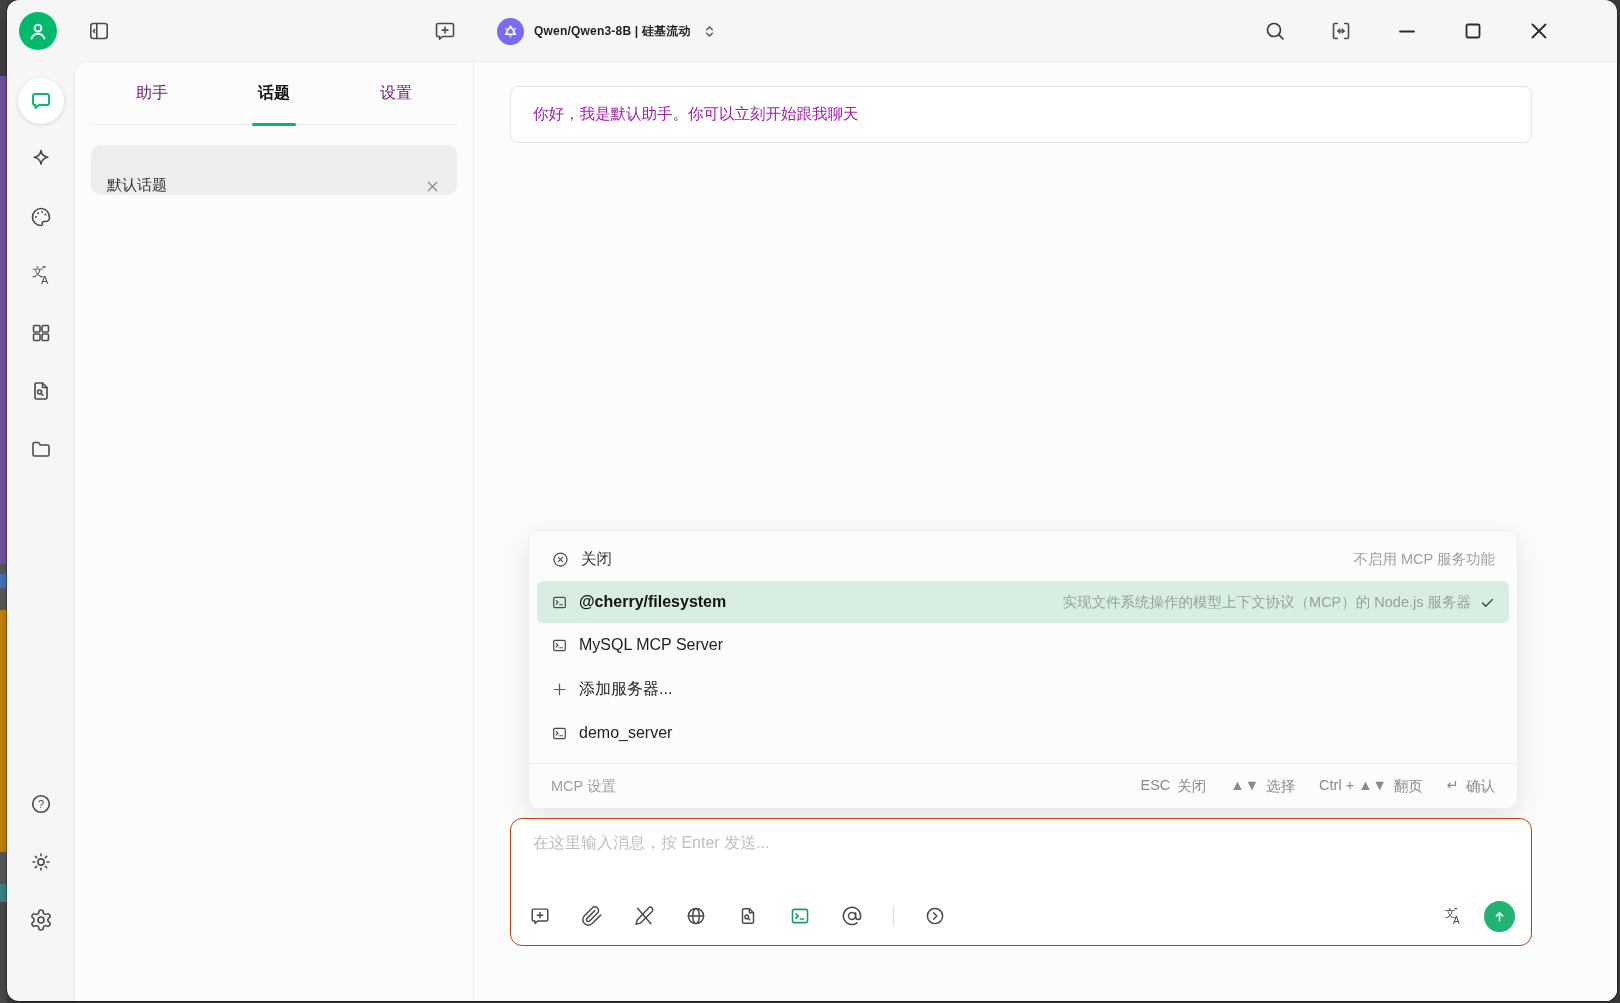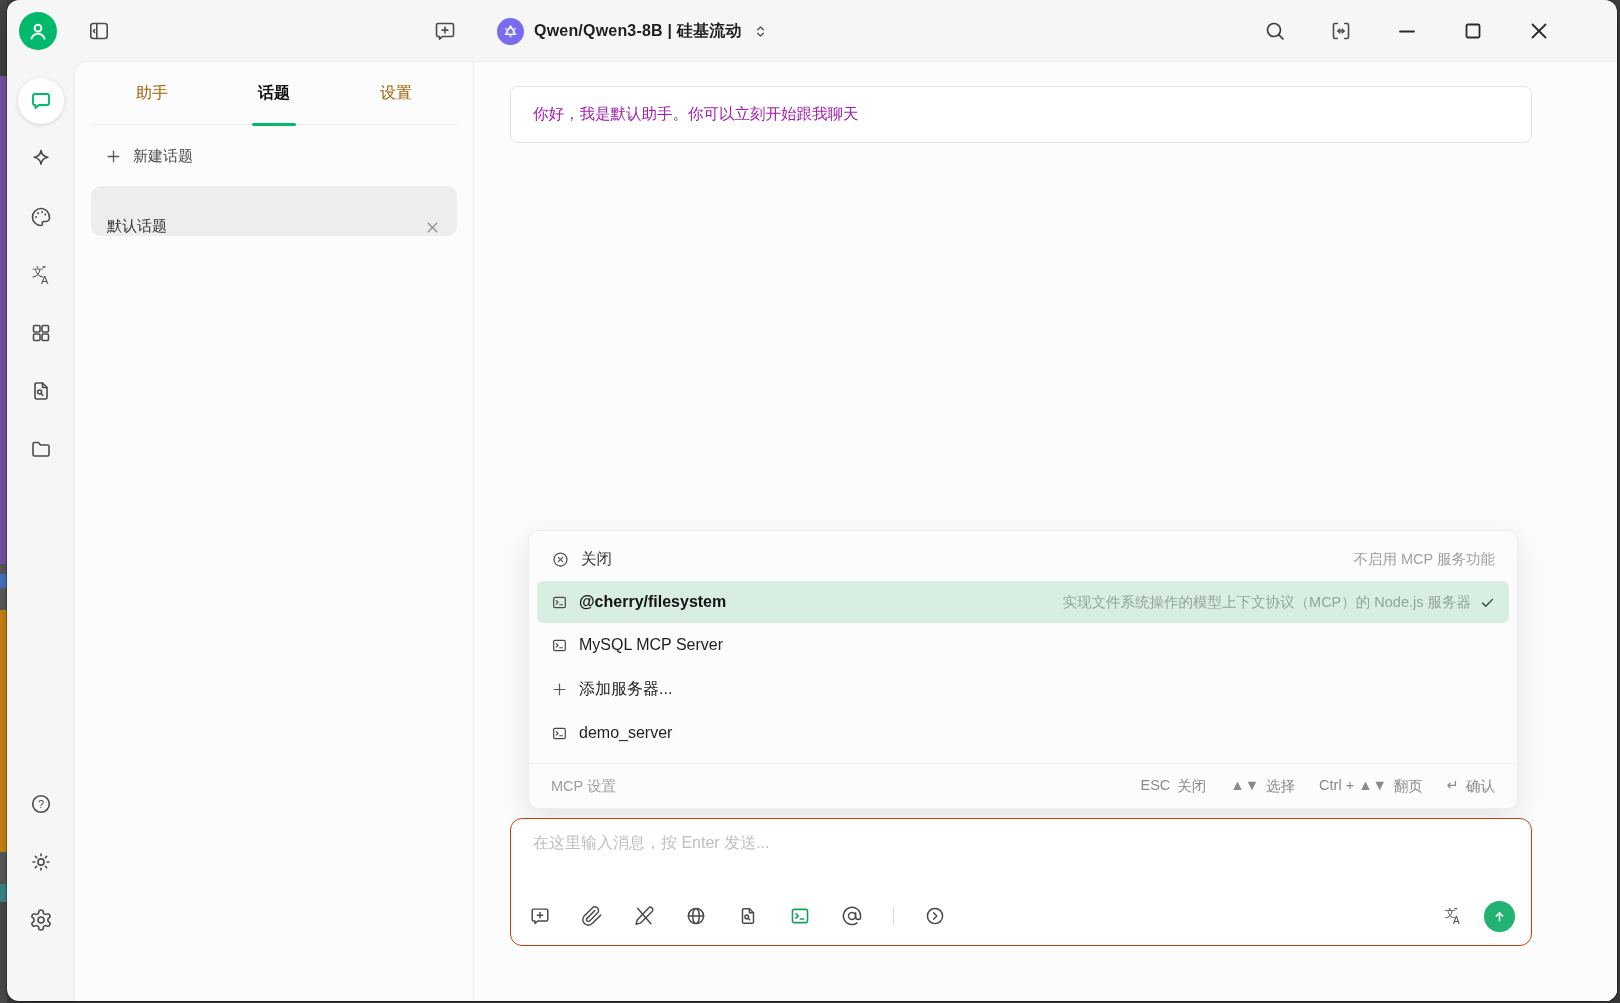--- a/index.html
+++ b/index.html
@@ -19,42 +19,42 @@
   
   .titlebar { position:relative; height:62px; }
   .avatar { position:absolute; left:12px; top:12px; width:38px; height:38px; border-radius:50%;
     background:#00b96b; display:flex; align-items:center; justify-content:center; cursor:pointer; }
   .tbtn { width:28px; height:28px; display:flex; align-items:center; justify-content:center;
     border-radius:6px; cursor:pointer; }
   .collapse-btn { position:absolute; left:78px; top:17px; }
   .newtopic-btn { position:absolute; left:424px; top:17px; }
   .model-group { position:absolute; left:490px; top:0; height:62px; display:flex; align-items:center; gap:10px; cursor:pointer; }
   .qwen-logo { width:27px; height:27px; border-radius:50%; background:#7a6cf0; display:flex; align-items:center; justify-content:center; }
-  .model-title { font-size:16px; font-weight:bold; color:#1f1f1f; letter-spacing:.2px; }
+  .model-title { font-size:12px; font-weight:bold; color:#1f1f1f; letter-spacing:.2px; }
   .win-controls { position:absolute; right:64px; top:0; height:62px; display:flex; align-items:center; gap:38px; }
 
   
   .content { position:absolute; top:62px; left:0; right:0; bottom:0; display:flex; }
 
   
   .rail { width:68px; display:flex; flex-direction:column; align-items:center; padding:16px 0 46px; }
   .rail-btn { width:46px; height:46px; border-radius:50%; display:flex; align-items:center; justify-content:center;
     margin-bottom:12px; cursor:pointer; }
   .rail-btn.active { background:#ffffff; box-shadow:0 1px 4px rgba(0,0,0,.14); }
   .rail-spacer { flex:1; }
 
   
   .card { flex:1; display:flex; background:#fcfcfc; border-top-left-radius:12px;
     box-shadow:0 0 0 1px #ececec; overflow:hidden; }
 
   
   .topics { width:399px; border-right:1px solid #ededed; background:#fcfcfc; }
   .tabs-wrap { padding:0 16px; }
   .tabs { position:relative; display:flex; height:63px; border-bottom:1px solid #ececec; }
-  .tab { flex:1; display:flex; align-items:center; justify-content:center; font-size:16px; color:#a16207; cursor:pointer; }
+  .tab { flex:1; display:flex; align-items:center; justify-content:center; font-size:16px; color:#701a75; cursor:pointer; }
   .tab.active { font-weight:bold; color:#111; }
   .tab-indicator { position:absolute; left:50%; transform:translateX(-50%); bottom:-2px;
     width:44px; height:3px; border-radius:2px; background:#00b96b; }
   .newtopic-row { margin:22px 0 0 30px; display:flex; align-items:center; gap:11px;
     font-size:15px; color:#4a4a4a; cursor:pointer; }
   .topic-item { margin:20px 16px 0; height:50px; background:#ededed; border-radius:10px;
     display:flex; align-items:flex-end; padding:0 16px; cursor:pointer; }
   .topic-name { font-size:15px; color:#333; }
   .topic-close { margin-left:auto; display:flex; cursor:pointer; }
 
@@ -311,29 +311,20 @@
             <div class="tab active">
               <span>话题</span>
             </div>
             <div class="tab">
               <span>设置</span>
             </div>
             <div class="tab-indicator"></div>
           </div>
         </div>
 
-        <div class="newtopic-row">
-          <span>
-            <svg width="17" height="17" viewBox="0 0 24 24" fill="none" stroke="#5a5a5a" stroke-width="1.8" stroke-linecap="round">
-              <line x1="12" y1="4.5" x2="12" y2="19.5"></line>
-                <line x1="4.5" y1="12" x2="19.5" y2="12"></line>
-            </svg>
-          </span>
-          <span>新建话题</span>
-        </div>
 
         <div class="topic-item">
           <span class="topic-name">默认话题</span>
           <span class="topic-close">
             <svg width="17" height="17" viewBox="0 0 24 24" fill="none" stroke="#8c8c8c" stroke-width="1.8" stroke-linecap="round">
               <line x1="6" y1="6" x2="18" y2="18"></line>
                 <line x1="18" y1="6" x2="6" y2="18"></line>
             </svg>
           </span>
         </div>

